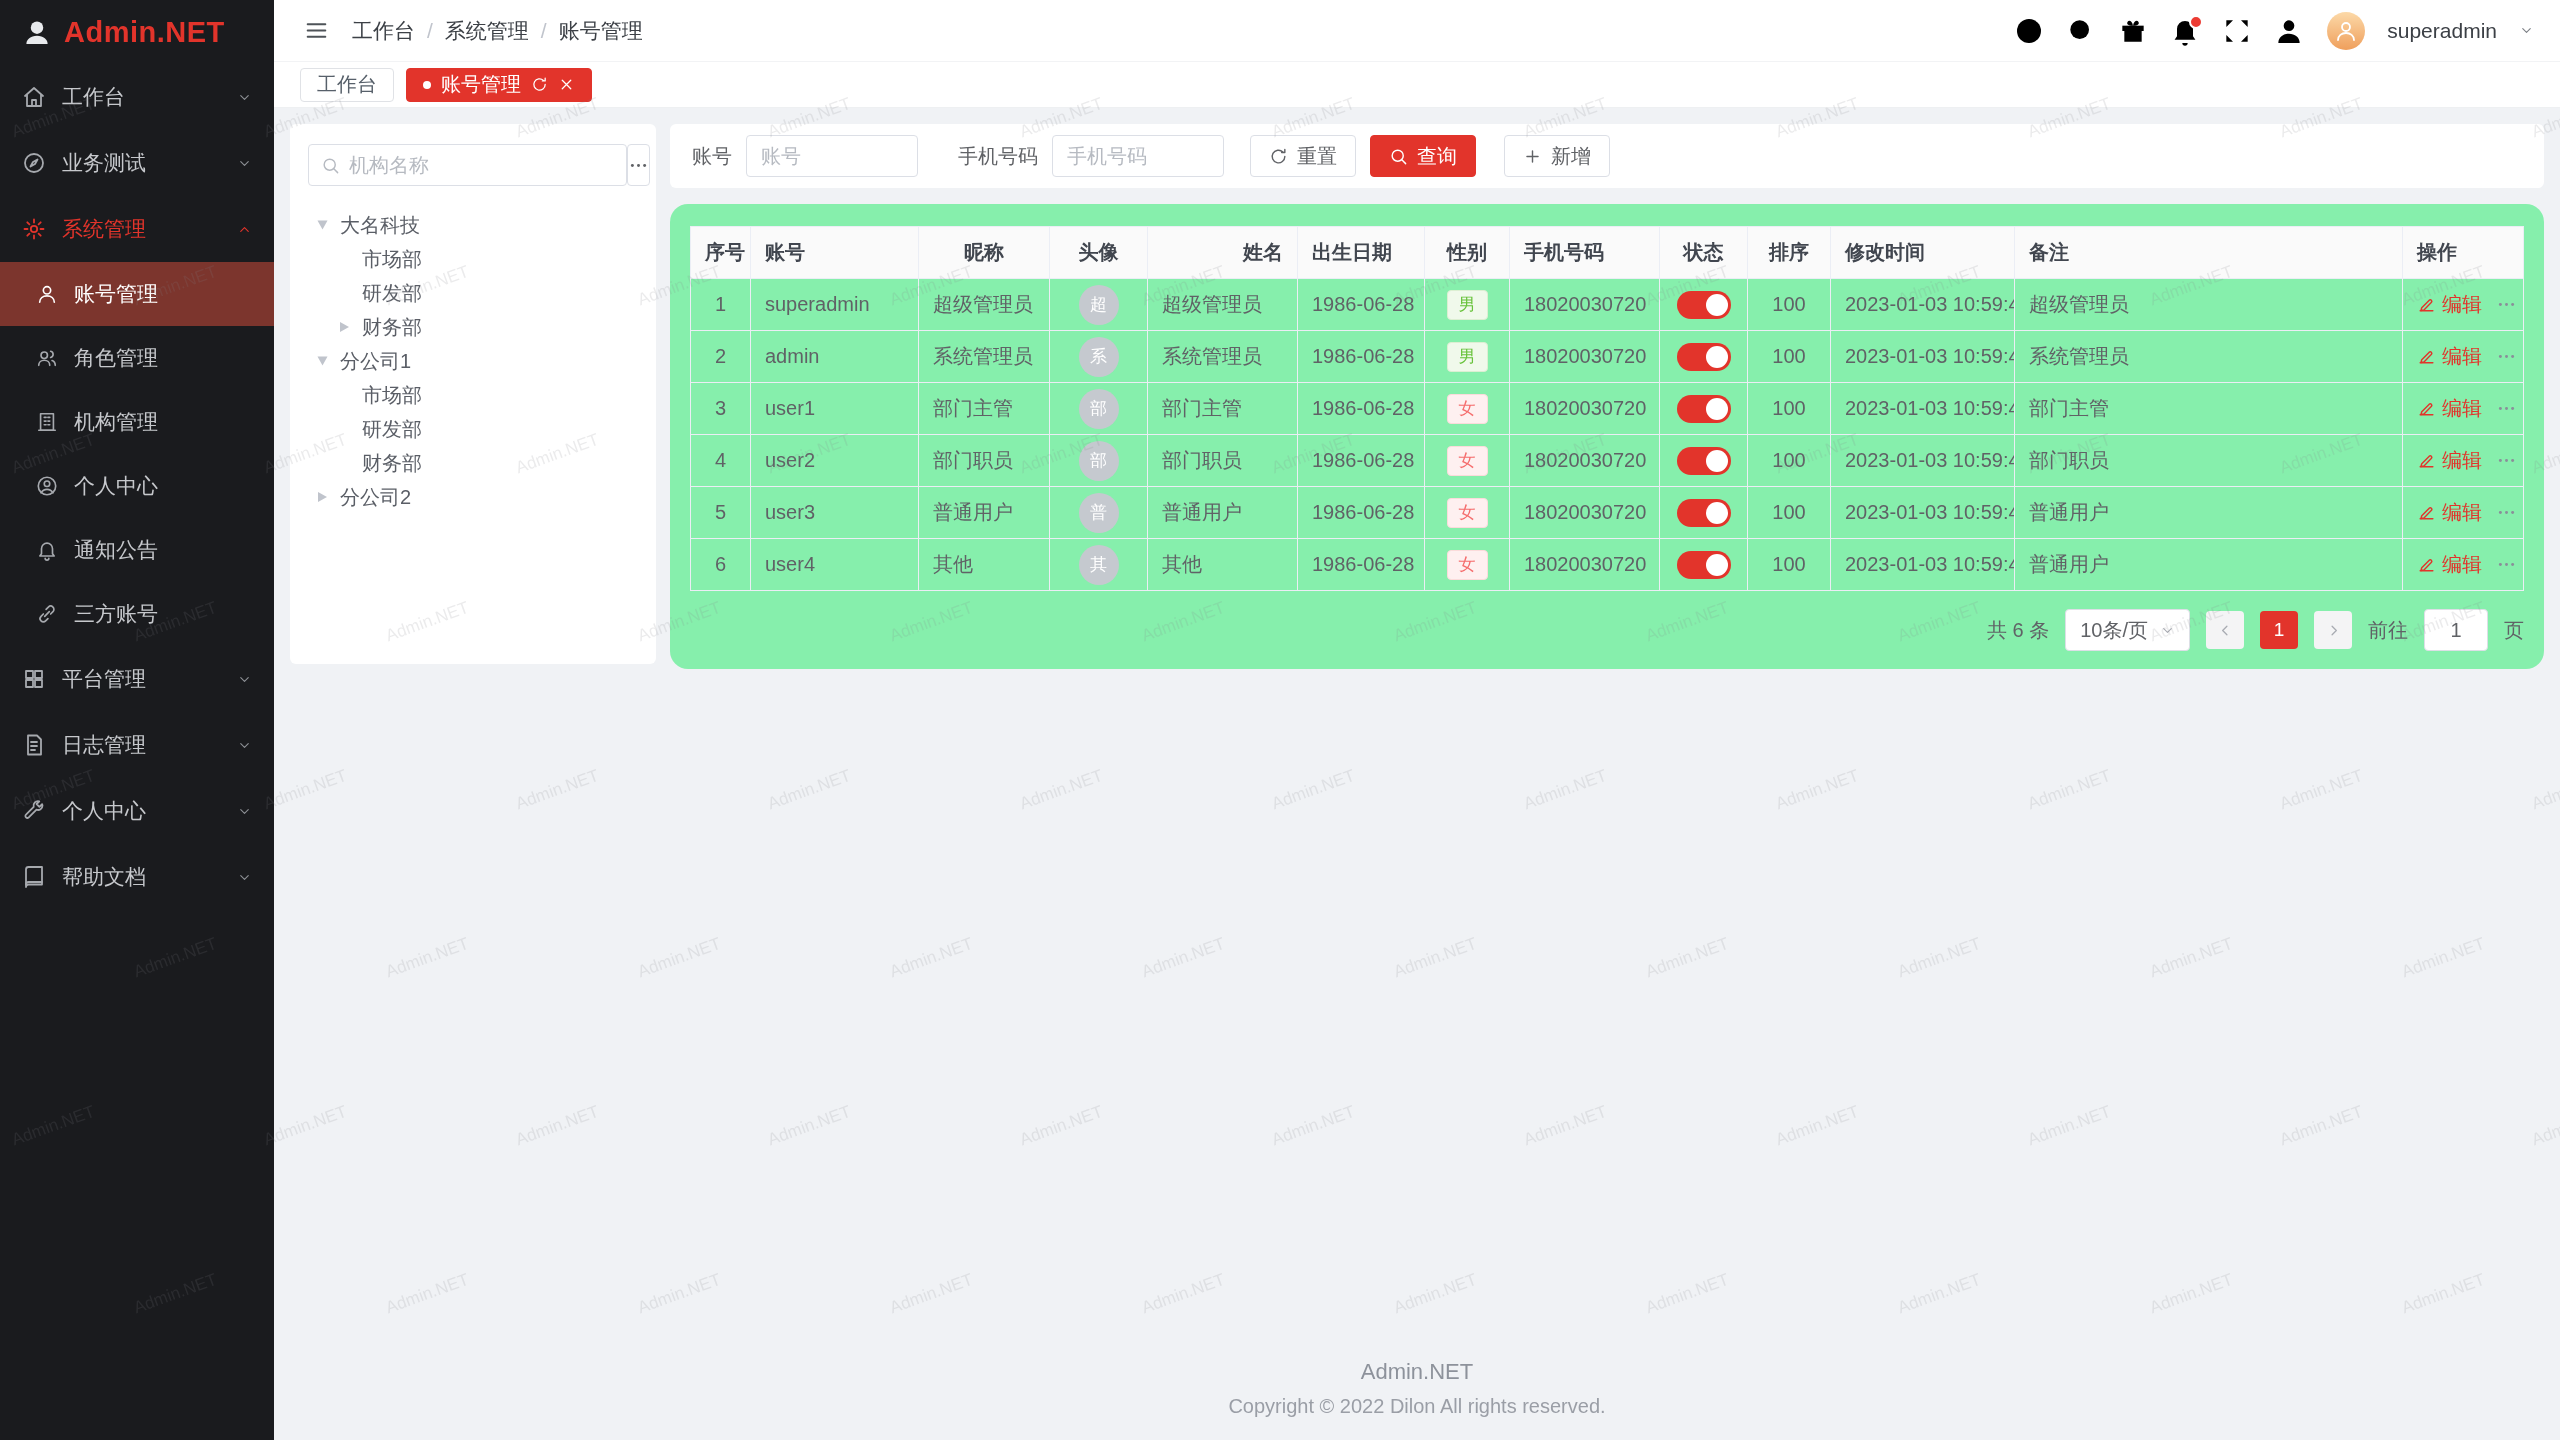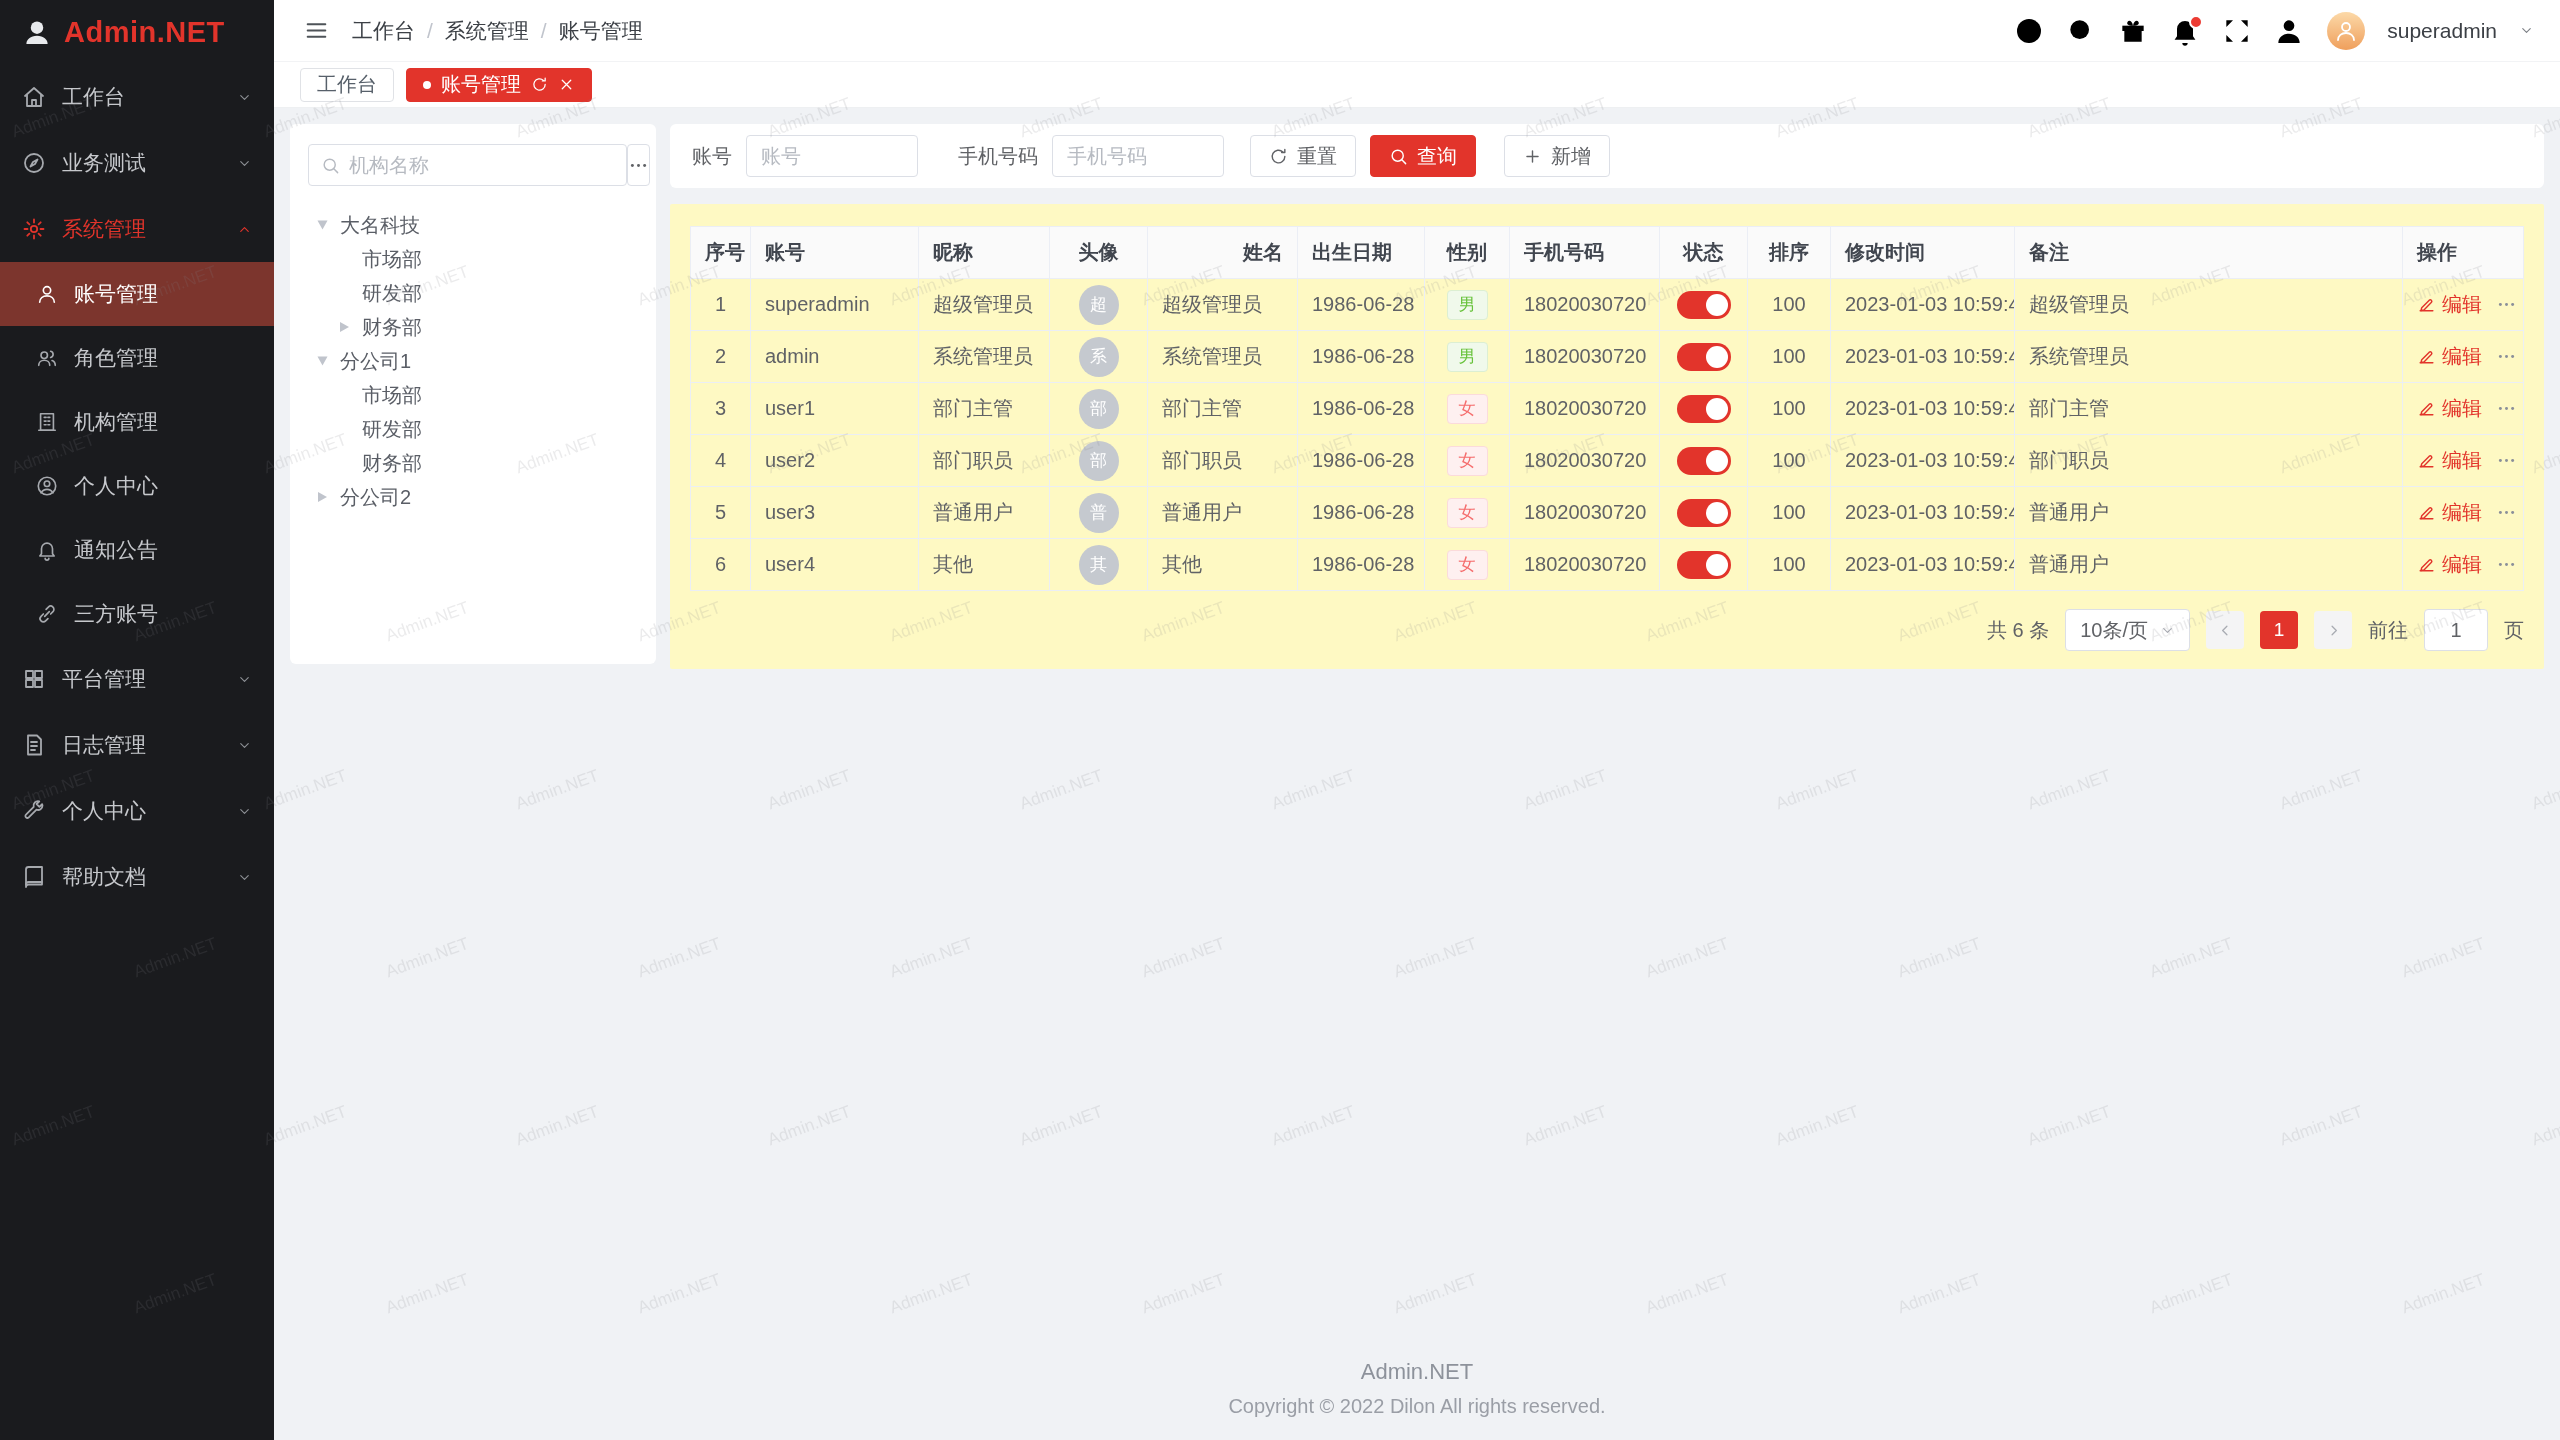--- a/index.html
+++ b/index.html
@@ -91,21 +91,21 @@
   .q-input{width:172px;height:42px;border:1px solid var(--border);border-radius:4px;padding:0 14px;font-size:20px;
     color:var(--text2);outline:none;font-family:inherit}
   .q-input::placeholder{color:#b6bac1}
   .btn{height:42px;border-radius:4px;padding:0 18px;display:inline-flex;align-items:center;gap:9px;font-size:20px;
     cursor:pointer;border:1px solid var(--border);background:#fff;color:var(--text2);font-family:inherit}
   .btn .icon{font-size:19px}
   .btn-reset{margin-left:12px}
   .btn-primary{background:var(--primary);border-color:var(--primary);color:#fff}
   .btn-add{margin-left:14px}
 
-  .table-card{background:#fef9c3;border-radius:2px;padding:22px 20px 18px}
+  .table-card{background:#86efac;border-radius:18px;padding:22px 20px 18px}
   table{width:100%;border-collapse:collapse;table-layout:fixed}
   th,td{border:1px solid var(--line);height:52px;padding:0 14px;font-size:20px;color:var(--text2);
     overflow:hidden;white-space:nowrap}
   th{background:#fafafa;color:#41464f;font-weight:700}
   .avatar-circle{display:inline-flex;width:40px;height:40px;border-radius:50%;background:#c5c9cf;color:#fff;
     align-items:center;justify-content:center;font-size:17px;vertical-align:middle}
   .tag{display:inline-block;height:30px;line-height:28px;padding:0 11px;border-radius:4px;font-size:17px;border:1px solid}
   .tag-green{color:#67c23a;background:#f0f9eb;border-color:#dcefd2}
   .tag-pink{color:#f56c6c;background:#fef0f0;border-color:#fbdbdb}
   .switch{display:inline-block;width:54px;height:28px;border-radius:14px;background:#dcdfe6;position:relative;
@@ -597,21 +597,21 @@
         <span>新增</span>
       </button>
     </div>
 
     <div class="table-card">
       <table>
         <thead>
             <tr>
               <th style="width:60px;text-align:center">序号</th>
               <th style="width:168px;text-align:left">账号</th>
-              <th style="width:131px;text-align:left">昵称</th>
+              <th style="width:131px;text-align:center">昵称</th>
               <th style="width:98px;text-align:center">头像</th>
               <th style="width:150px;text-align:right">姓名</th>
               <th style="width:127px;text-align:left">出生日期</th>
               <th style="width:85px;text-align:center">性别</th>
               <th style="width:150px;text-align:left">手机号码</th>
               <th style="width:88px;">状态</th>
               <th style="width:83px;text-align:center">排序</th>
               <th style="width:184px;text-align:left">修改时间</th>
               <th style="text-align:left">备注</th>
               <th style="width:121px;text-align:left">操作</th>

